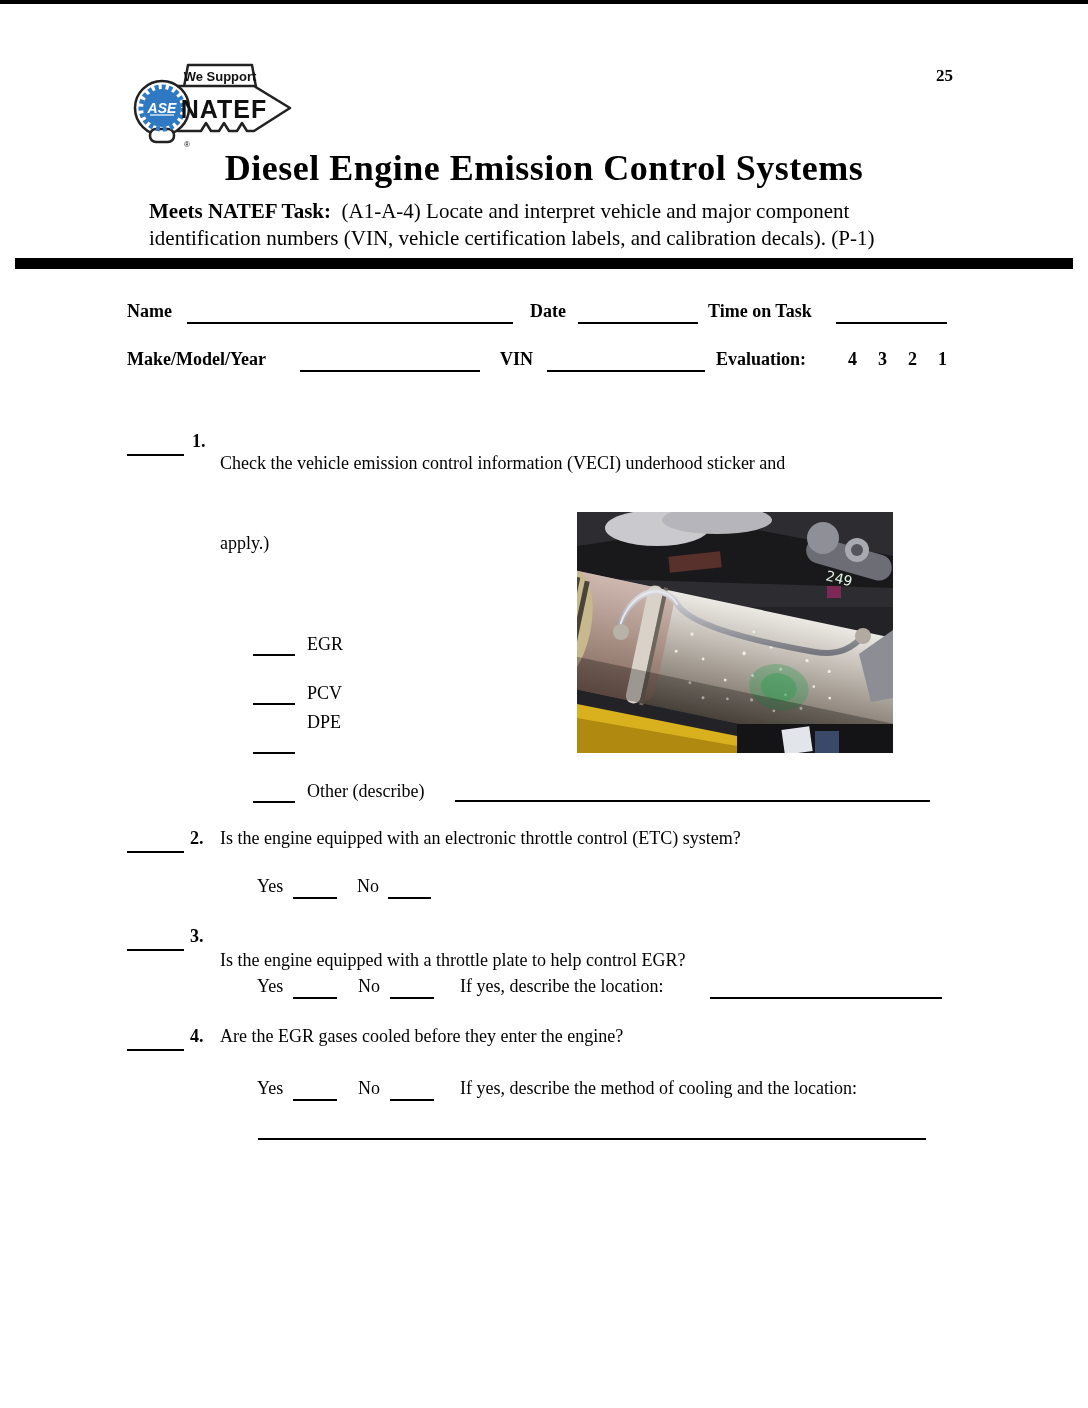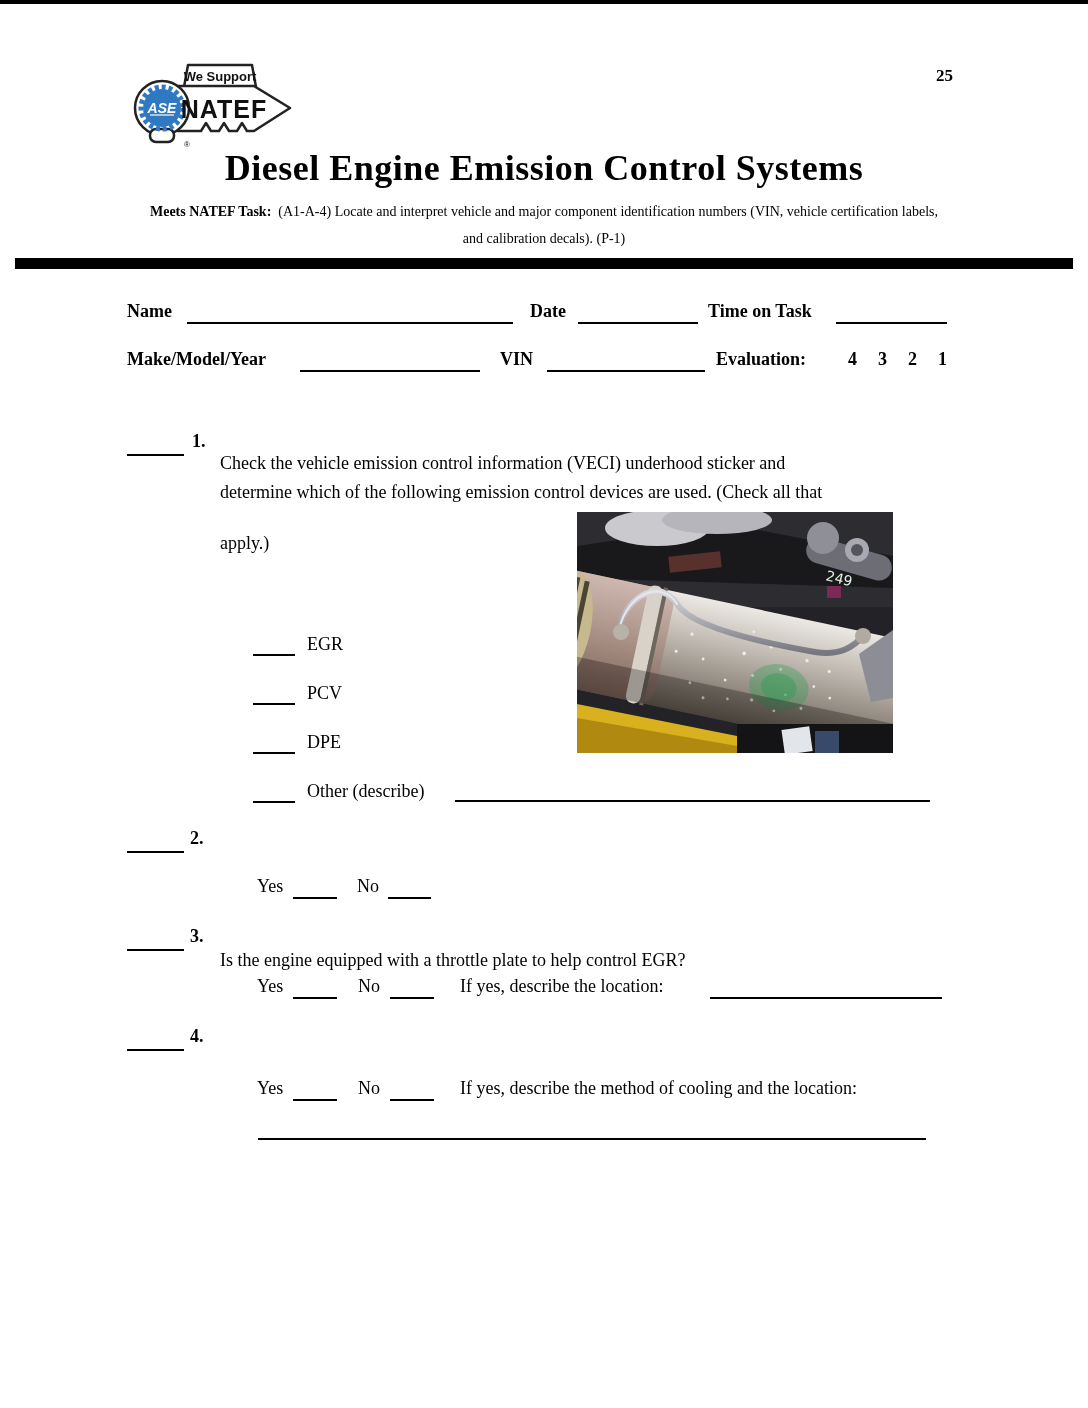--- a/index.html
+++ b/index.html
@@ -16,22 +16,22 @@
   .lbl{font-weight:bold;}
   .blank{display:inline-block;border-bottom:2px solid #000;height:20px;vertical-align:bottom;}
   .qblank{border-bottom:2px solid #000;height:22px;}
   .top-edge{left:0;top:0;width:1088px;height:4px;background:#000;}
   .page-num{font-size:17px;font-weight:bold;}
   .title{
     left:0;right:0;top:148px;text-align:center;
     font-size:36px;font-weight:bold;letter-spacing:.5px;line-height:40px;
   }
   .subtitle{
-    left:149px;top:198px;width:790px;text-align:center;
-    font-size:14px;line-height:27px;
+    left:149px;top:198px;width:790px;text-align:left;
+    font-size:21px;line-height:27px;
   }
   .thick-rule{left:15px;top:258px;width:1058px;height:11px;background:#000;}
   .eval-nums{display:flex;gap:21px;font-weight:bold;}
   .photo-frame{left:577px;top:512px;width:316px;height:241px;}
   svg text{user-select:none;}
 </style>
 </head>
 <body>
 
 <div class="page">
@@ -83,21 +83,20 @@
   <div class="abs txt eval-nums" style="left:848px;top:348px;">
     <span>4</span>
     <span>3</span>
     <span>2</span>
     <span>1</span>
   </div>
 
   <div class="abs qblank" style="left:127px;top:432px;width:57px;"></div>
   <div class="abs txt lbl" style="left:192px;top:430px;">1.</div>
   <div class="abs txt" style="left:220px;top:452px;">Check the vehicle emission control information (VECI) underhood sticker and</div>
-  <div class="abs txt" style="left:220px;top:481px;">determine which of the following emission control devices are used.  (Check all that</div>
   <div class="abs txt" style="left:220px;top:532px;">apply.)</div>
 
   <div class="abs photo-frame">
     <svg width="316" height="241" viewBox="0 0 316 241">
       <defs>
         <linearGradient id="metal" x1="0" y1="0" x2="0" y2="1">
           <stop offset="0" stop-color="#ece9e4"></stop>
           <stop offset="0.35" stop-color="#c2bcb4"></stop>
           <stop offset="0.7" stop-color="#948c82"></stop>
           <stop offset="1" stop-color="#645c52"></stop>
@@ -183,45 +182,47 @@
     </svg>
   </div>
 
   <div class="abs qblank" style="left:253px;top:634px;width:42px;height:20px;"></div>
   <div class="abs txt" style="left:307px;top:633px;">EGR</div>
 
   <div class="abs qblank" style="left:253px;top:683px;width:42px;height:20px;"></div>
   <div class="abs txt" style="left:307px;top:682px;">PCV</div>
 
   <div class="abs qblank" style="left:253px;top:732px;width:42px;height:20px;"></div>
-  <div class="abs txt" style="left:307px;top:731px;">DPE</div>
+  <div class="abs txt" style="left:307px;top:711px;">DPE</div>
 
   <div class="abs qblank" style="left:253px;top:781px;width:42px;height:20px;"></div>
   <div class="abs txt" style="left:307px;top:780px;">Other (describe)</div>
   <div class="abs blank" style="left:455px;top:780px;width:475px;"></div>
 
   <div class="abs qblank" style="left:127px;top:829px;width:57px;"></div>
   <div class="abs txt lbl" style="left:190px;top:827px;">2.</div>
+  <div class="abs txt" style="left:220px;top:827px;">Is the engine equipped with an electronic throttle control (ETC) system?</div>
   <div class="abs txt" style="left:257px;top:875px;">Yes</div>
   <div class="abs blank" style="left:293px;top:877px;width:44px;"></div>
   <div class="abs txt" style="left:357px;top:875px;">No</div>
   <div class="abs blank" style="left:388px;top:877px;width:43px;"></div>
 
   <div class="abs qblank" style="left:127px;top:927px;width:57px;"></div>
   <div class="abs txt lbl" style="left:190px;top:925px;">3.</div>
   <div class="abs txt" style="left:220px;top:949px;">Is the engine equipped with a throttle plate to help control EGR?</div>
   <div class="abs txt" style="left:257px;top:975px;">Yes</div>
   <div class="abs blank" style="left:293px;top:977px;width:44px;"></div>
   <div class="abs txt" style="left:358px;top:975px;">No</div>
   <div class="abs blank" style="left:390px;top:977px;width:44px;"></div>
   <div class="abs txt" style="left:460px;top:975px;">If yes, describe the location:</div>
   <div class="abs blank" style="left:710px;top:977px;width:232px;"></div>
 
   <div class="abs qblank" style="left:127px;top:1027px;width:57px;"></div>
   <div class="abs txt lbl" style="left:190px;top:1025px;">4.</div>
+  <div class="abs txt" style="left:220px;top:1025px;">Are the EGR gases cooled before they enter the engine?</div>
   <div class="abs txt" style="left:257px;top:1077px;">Yes</div>
   <div class="abs blank" style="left:293px;top:1079px;width:44px;"></div>
   <div class="abs txt" style="left:358px;top:1077px;">No</div>
   <div class="abs blank" style="left:390px;top:1079px;width:44px;"></div>
   <div class="abs txt" style="left:460px;top:1077px;">If yes, describe the method of cooling and the location:</div>
   <div class="abs blank" style="left:258px;top:1118px;width:668px;"></div>
 
 </div>
 
 </body></html>

